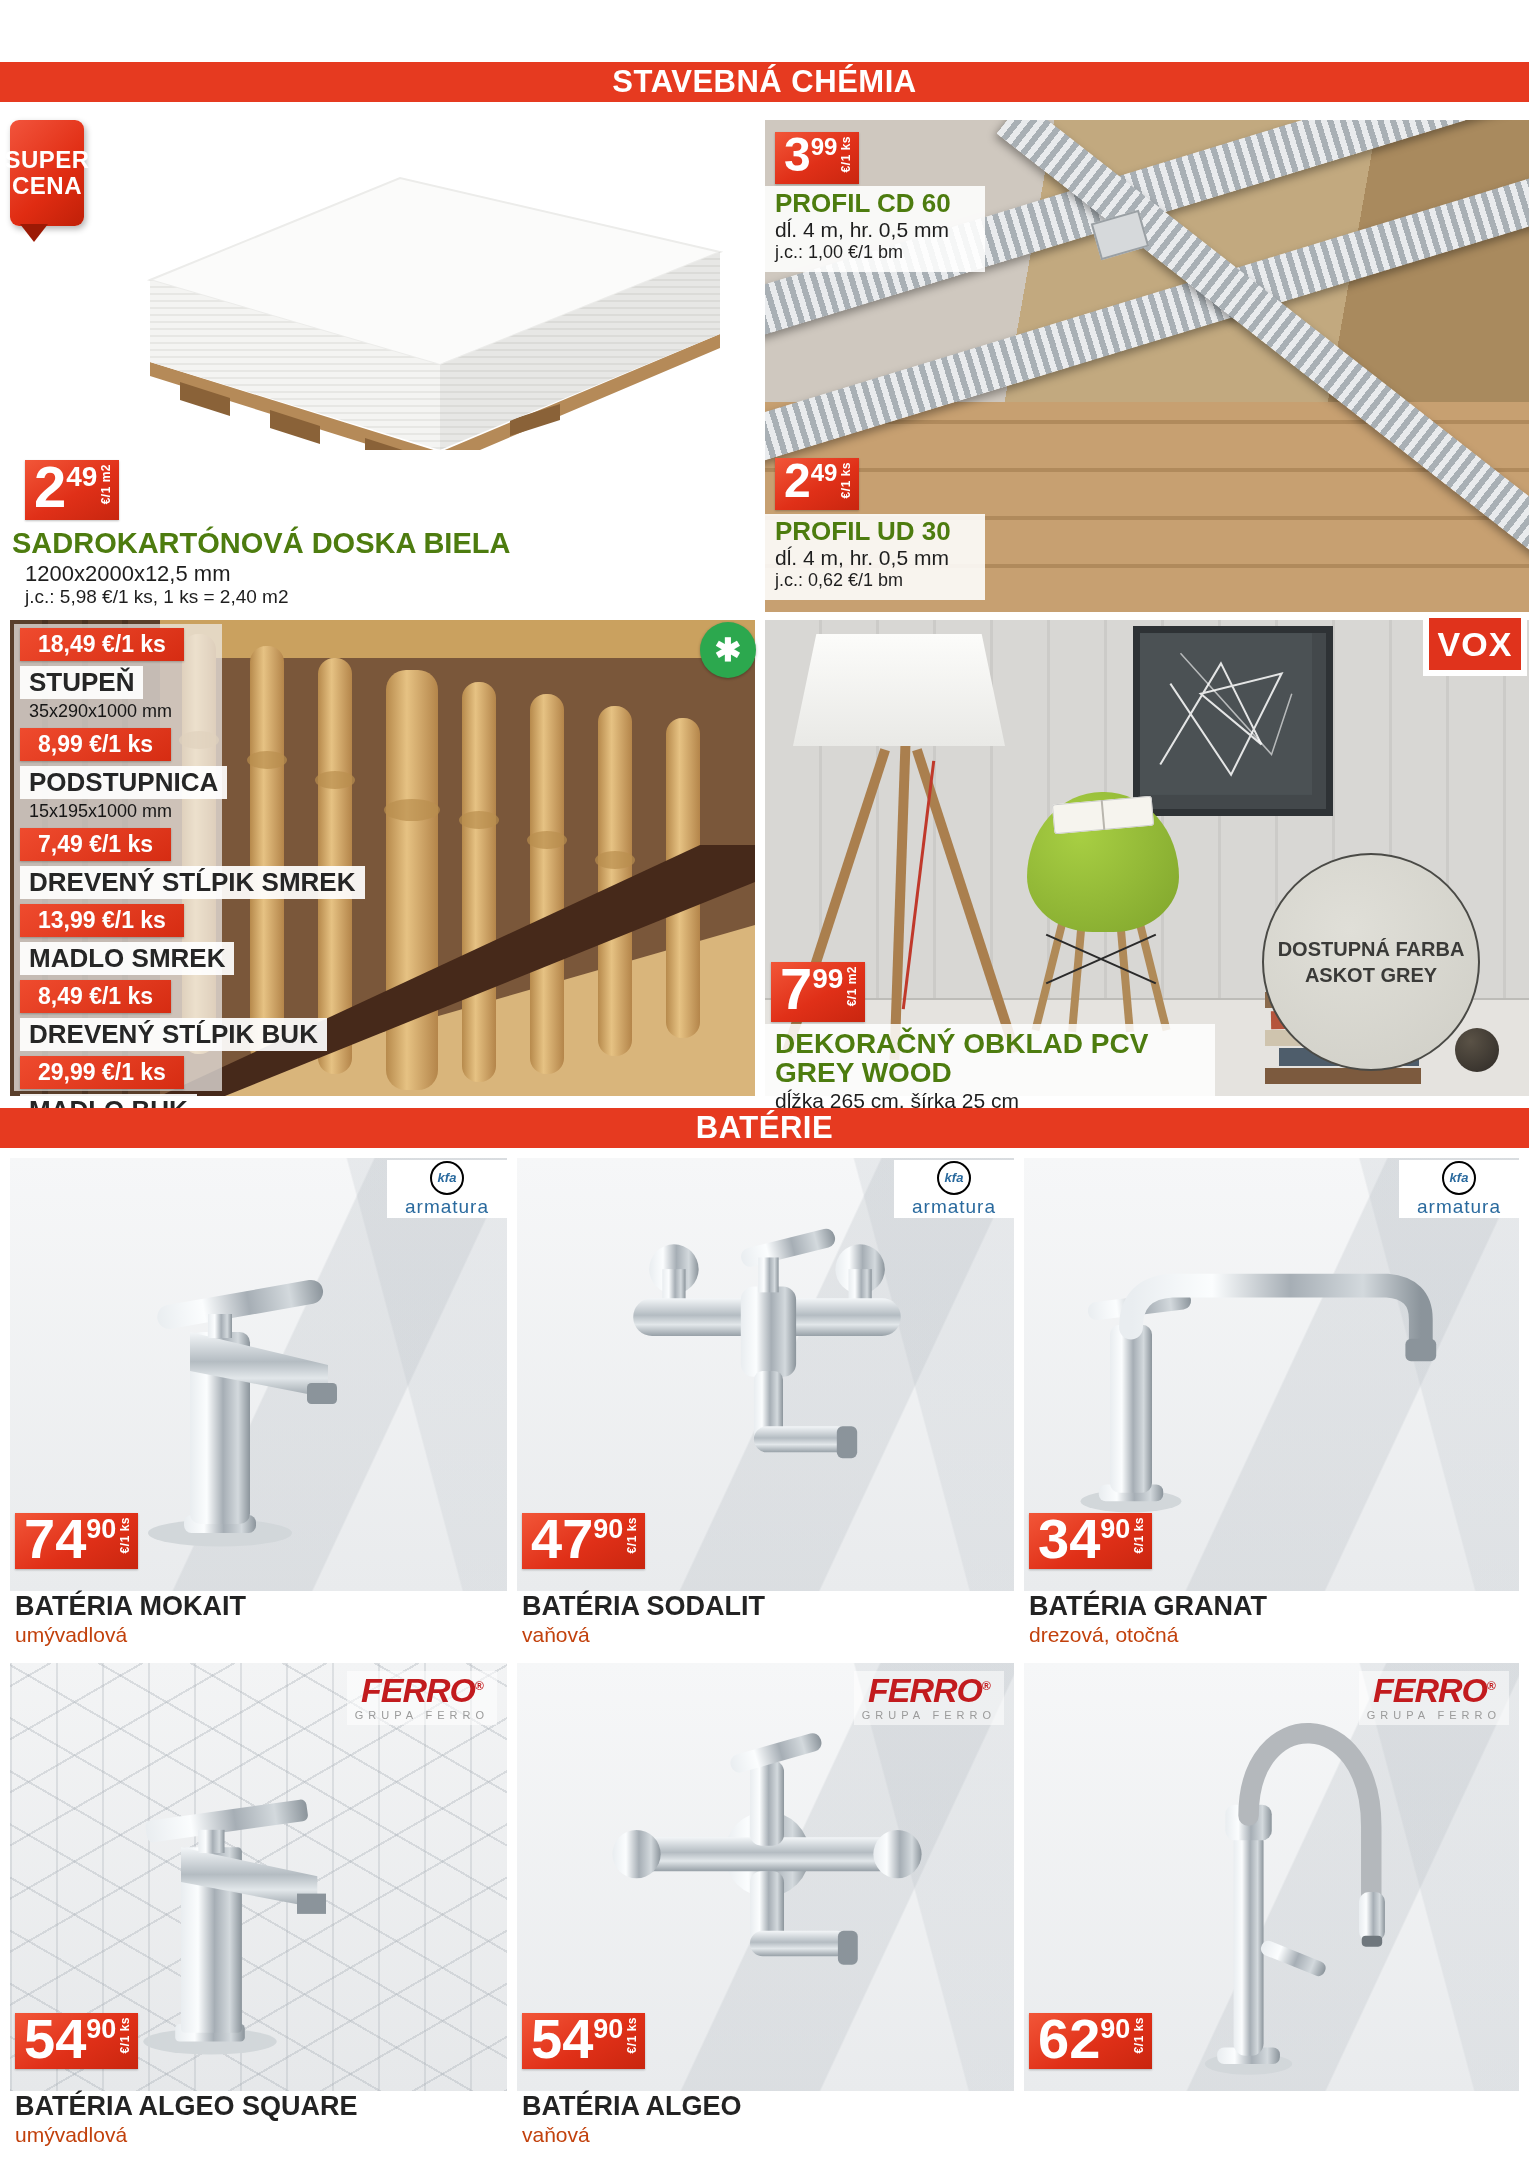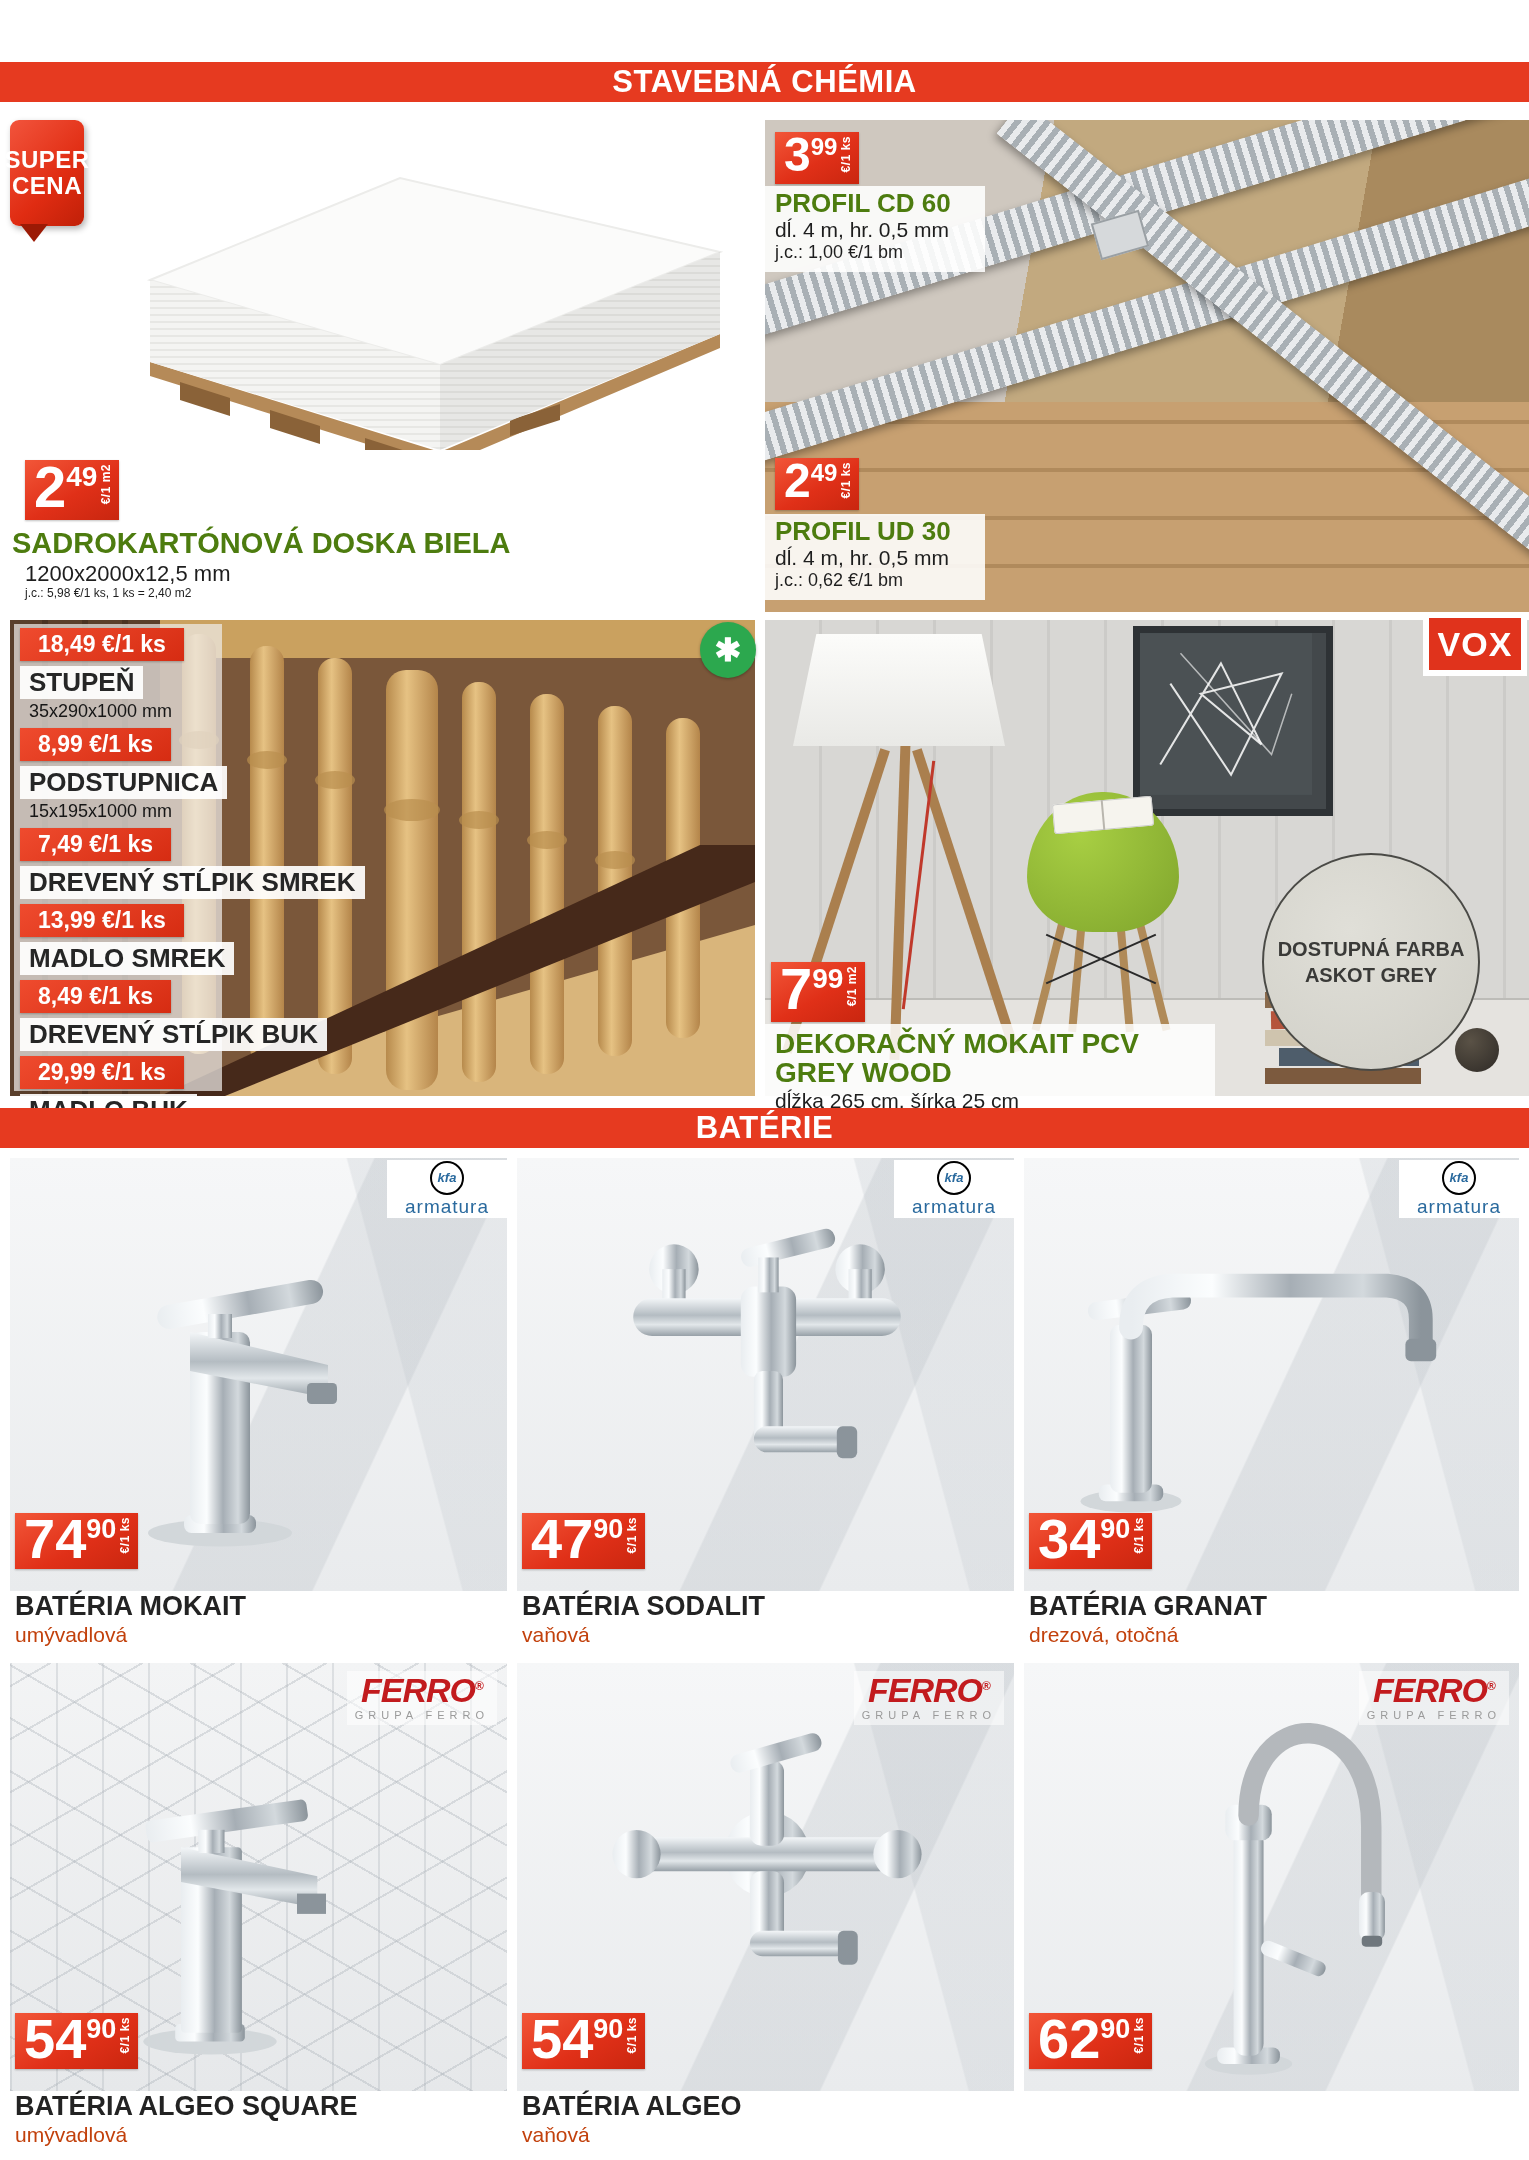--- a/index.html
+++ b/index.html
@@ -24,21 +24,21 @@
   .pb .d{font-weight:700;line-height:1;margin-top:2px;}
   .pb .u{
     writing-mode:vertical-rl;transform:rotate(180deg);
     font-weight:700;font-size:12px;line-height:1;margin:3px 0 0 3px;letter-spacing:.5px;
   }
   .pb-lg .i{font-size:58px;} .pb-lg .d{font-size:28px;} .pb-lg{height:58px;}
   .pb-md .i{font-size:48px;} .pb-md .d{font-size:24px;} .pb-md{height:50px;}
   .pb-f  .i{font-size:56px;} .pb-f  .d{font-size:27px;} .pb-f{height:54px;}
   .pname{font-weight:700;font-size:29px;color:#4d7c0f;line-height:1.05;}
   .pdims{font-size:22px;color:#1e1e1e;line-height:1.2;}
-  .pjc{font-size:12px;color:#1e1e1e;line-height:1.2;}
+  .pjc{font-size:19px;color:#1e1e1e;line-height:1.2;}
   
   section{position:absolute;}
   .photo{position:absolute;overflow:hidden;}
   
   .supercena{
     position:absolute;width:74px;height:106px;border-radius:9px;
     background:linear-gradient(135deg,#f2543c 0%,#e02c12 60%,#c02008 100%);
     color:#fff;display:flex;flex-direction:column;align-items:center;justify-content:center;
     font-weight:700;font-size:24px;line-height:1.08;letter-spacing:.5px;
     box-shadow:2px 3px 6px rgba(0,0,0,.3);
@@ -326,21 +326,21 @@
     <span>DOSTUPNÁ FARBA</span>
     <span>ASKOT GREY</span>
   </div>
   <div class="voxlogo" style="left:658px;top:-8px">VOX</div>
   <div class="pb pb-lg abs" style="left:6px;top:342px">
     <span class="i">7</span>
     <span class="d">99</span>
     <span class="u">€/1 m2</span>
   </div>
   <div class="roomtext abs" style="left:0;top:404px">
-    <div class="pname">DEKORAČNÝ MOKAIT PCV GREY WOOD</div>
+    <div class="pname">DEKORAČNÝ OBKLAD PCV GREY WOOD</div>
     <div class="pdims">dĺžka 265 cm, šírka 25 cm</div>
     <div class="pdims">k dispozícii v farbe Askot Grey</div>
   </div>
 </section>
 
 <div class="banner" style="top:1108px">
   <span>BATÉRIE</span>
 </div>
 
 <section class="ftile" style="left:10px;top:1158px;width:497px;height:497px">

